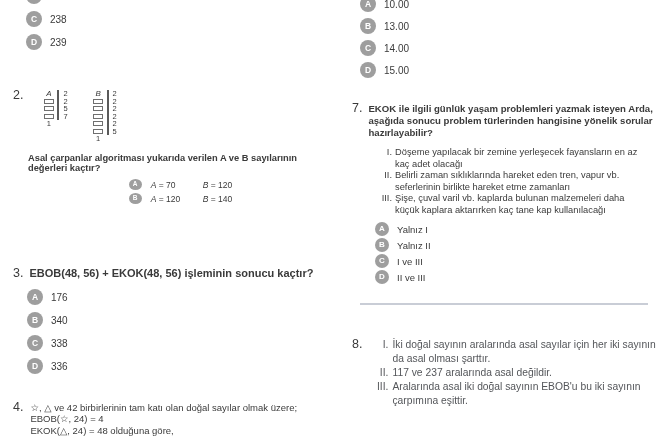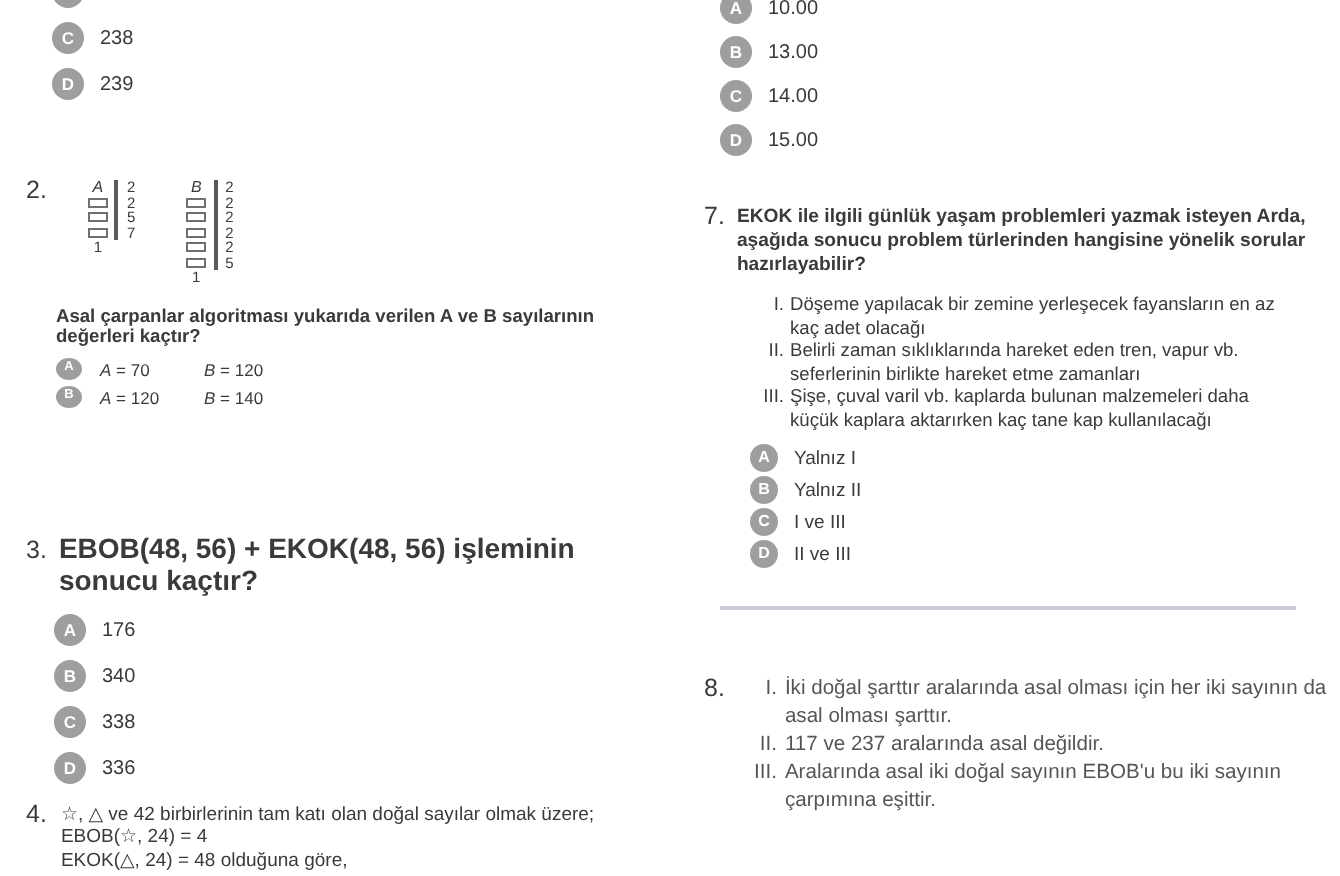--- a/index.html
+++ b/index.html
@@ -20,37 +20,37 @@
     background:var(--chip-bg);color:var(--chip-text);
     font-size:8.5px;font-weight:bold;line-height:1;
     display:flex;align-items:center;justify-content:center;
   }
   .chip.sm{width:13px;height:11px;font-size:6.5px;}
   .chip.md{width:14px;height:14px;font-size:8px;}
   .opt-text{font-size:10px;margin-left:8px;}
   
   .qnum{font-size:12.5px;color:var(--text-dark);flex:0 0 auto;}
   .qhead{display:flex;align-items:baseline;}
-  .qtitle{font-weight:bold;font-size:14px;}
+  .qtitle{font-weight:bold;font-size:11px;}
   
   .diagram{display:flex;gap:22px;margin-left:17px;margin-top:2px;}
   .ftable{display:flex;align-items:flex-start;}
   .ft-left{display:flex;flex-direction:column;align-items:center;width:17px;}
   .ft-lbl{font-size:8px;font-style:italic;height:7.5px;line-height:7.5px;}
   .ft-box{width:10px;height:5px;border:1px solid var(--box-border);margin:1.25px 0;}
   .ft-one{font-size:7.5px;height:7.5px;line-height:7.5px;}
   .ft-right{
     display:flex;flex-direction:column;border-left:2px solid #5a5a5a;
     padding-left:4px;font-size:7.5px;line-height:7.5px;
   }
   .q2-question{
     margin:10px 0 0 15px;width:292px;font-weight:bold;
     font-size:9.3px;line-height:10.5px;
   }
-  .q2-opts{margin:4px 0 0 15px;}
+  .q2-opts{margin:4px 0 0 15px;align-items:center;}
   .q2-opts .opt-row{height:14px;}
   .vtext{display:inline-block;font-size:8.5px;}
   .vtext::first-letter{font-style:italic;}
   .vtext.va{width:52px;margin-left:9px;}
   
   .item{display:flex;align-items:flex-start;}
   .item-num{flex:0 0 14px;text-align:right;margin-right:3px;}
   
   .abs{position:absolute;}
   #q1-options{left:26px;top:-12px;gap:7px;}
@@ -239,21 +239,21 @@
 </div>
 
 <div class="abs" id="divider"></div>
 
 <div class="abs" id="q8">
   <div style="display:flex;align-items:flex-start;">
     <span class="qnum">8.</span>
     <div class="items">
       <div class="item">
         <span class="item-num">I.</span>
-        <span>İki doğal şarttır aralarında asal olması için her iki sayının da asal olması şarttır.</span>
+        <span>İki doğal sayının aralarında asal sayılar için her iki sayının da asal olması şarttır.</span>
       </div>
       <div class="item">
         <span class="item-num">II.</span>
         <span>117 ve 237 aralarında asal değildir.</span>
       </div>
       <div class="item">
         <span class="item-num">III.</span>
         <span>Aralarında asal iki doğal sayının EBOB'u bu iki sayının çarpımına eşittir.</span>
       </div>
     </div>

